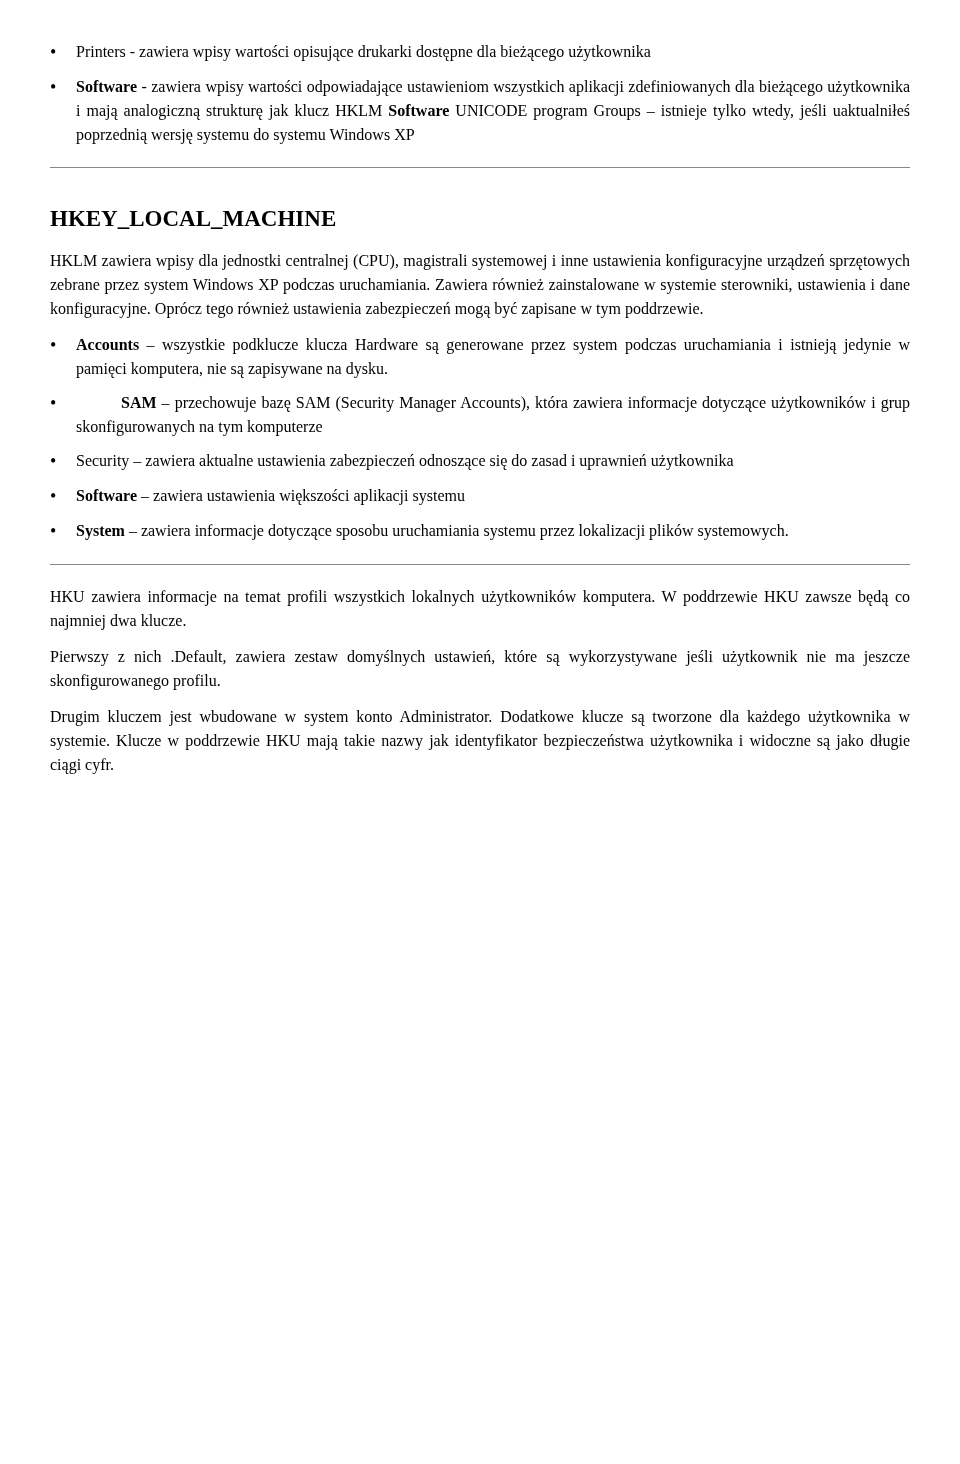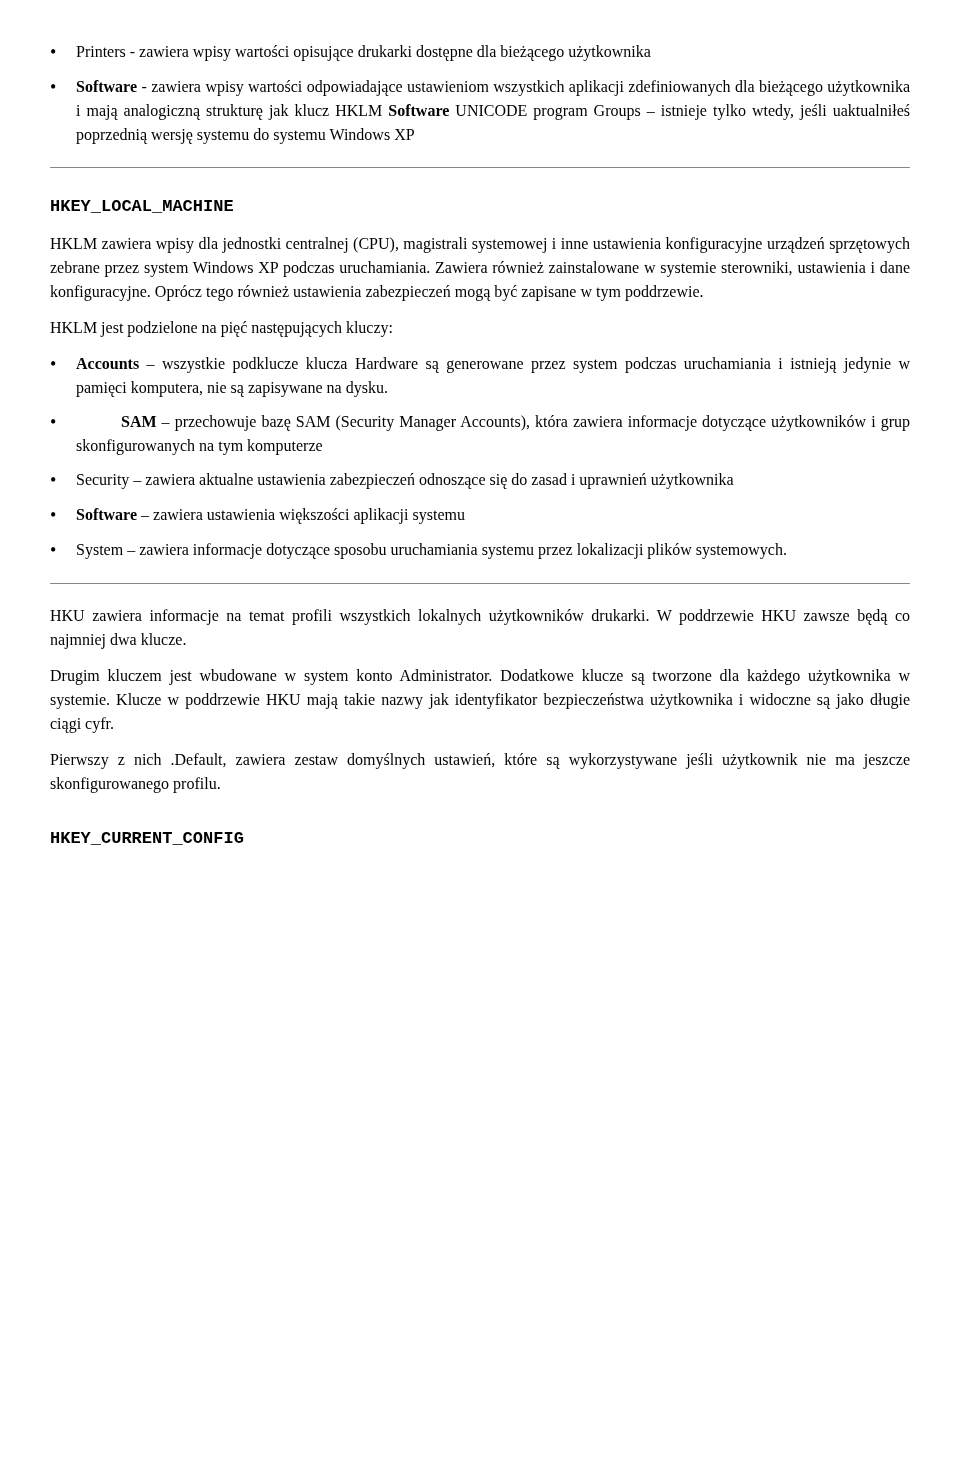--- a/index.html
+++ b/index.html
@@ -52,24 +52,23 @@
       flex: 1;
     }
 
     .divider {
       border: none;
       border-top: 1px solid #888888;
       margin: 20px 0;
     }
 
     .section-heading {
-      font-size: 17px;
+      font-size: 23px;
       font-weight: bold;
-      margin: 26px 0 12px 0;
-      font-family: Liberation Mono, monospace;
+      margin: 34px 0 12px 0;
     }
 
     .sub-section {
       margin-bottom: 12px;
       text-align: justify;
     }
   </style>
 </head>
 <body>
 
@@ -91,21 +90,20 @@
   <hr class="divider">
 
   <div class="section-heading">HKEY_LOCAL_MACHINE</div>
 
   <div class="sub-section">
     <span>HKLM zawiera wpisy dla jednostki centralnej (CPU), magistrali systemowej i inne ustawienia konfiguracyjne urządzeń sprzętowych zebrane przez system Windows XP podczas uruchamiania.</span>
     <span>Zawiera również zainstalowane w systemie sterowniki, ustawienia i dane konfiguracyjne.</span>
     <span>Oprócz tego również ustawienia zabezpieczeń mogą być zapisane w tym poddrzewie.</span>
   </div>
 
-  <div class="paragraph">HKLM jest podzielone na pięć następujących kluczy:</div>
 
   <ul class="bullet-list">
     <li>
       <span class="bullet-dot">•</span>
       <span class="bullet-text">
         <span style="font-weight:bold;">Accounts</span><span> – wszystkie podklucze klucza Hardware są generowane przez system podczas uruchamiania i istnieją jedynie w pamięci komputera, nie są zapisywane na dysku.</span>
       </span>
     </li>
     <li>
       <span class="bullet-dot">•</span>
@@ -121,29 +119,28 @@
     </li>
     <li>
       <span class="bullet-dot">•</span>
       <span class="bullet-text">
         <span style="font-weight:bold;">Software</span><span> – zawiera ustawienia większości aplikacji systemu</span>
       </span>
     </li>
     <li>
       <span class="bullet-dot">•</span>
       <span class="bullet-text">
-        <span style="font-weight:normal;">System</span><span> – zawiera informacje dotyczące sposobu uruchamiania systemu przez lokalizacji plików systemowych.</span>
+        <span style="font-weight:bold;">System</span><span> – zawiera informacje dotyczące sposobu uruchamiania systemu przez lokalizacji plików systemowych.</span>
       </span>
     </li>
   </ul>
 
   <hr class="divider">
 
 
-  <div class="paragraph">HKU zawiera informacje na temat profili wszystkich lokalnych użytkowników drukarki. W poddrzewie HKU zawsze będą co najmniej dwa klucze.</div>
+  <div class="paragraph">HKU zawiera informacje na temat profili wszystkich lokalnych użytkowników komputera. W poddrzewie HKU zawsze będą co najmniej dwa klucze.</div>
+
+  <div class="paragraph">Pierwszy z nich .Default, zawiera zestaw domyślnych ustawień, które są wykorzystywane jeśli użytkownik nie ma jeszcze skonfigurowanego profilu.</div>
 
   <div class="paragraph">Drugim kluczem jest wbudowane w system konto Administrator. Dodatkowe klucze są tworzone dla każdego użytkownika w systemie. Klucze w poddrzewie HKU mają takie nazwy jak identyfikator bezpieczeństwa użytkownika i widoczne są jako długie ciągi cyfr.</div>
 
-  <div class="paragraph">Pierwszy z nich .Default, zawiera zestaw domyślnych ustawień, które są wykorzystywane jeśli użytkownik nie ma jeszcze skonfigurowanego profilu.</div>
-
-  <div class="section-heading" style="margin-top: 30px;">HKEY_CURRENT_CONFIG</div>
 
 </div>
 
 </body></html>

